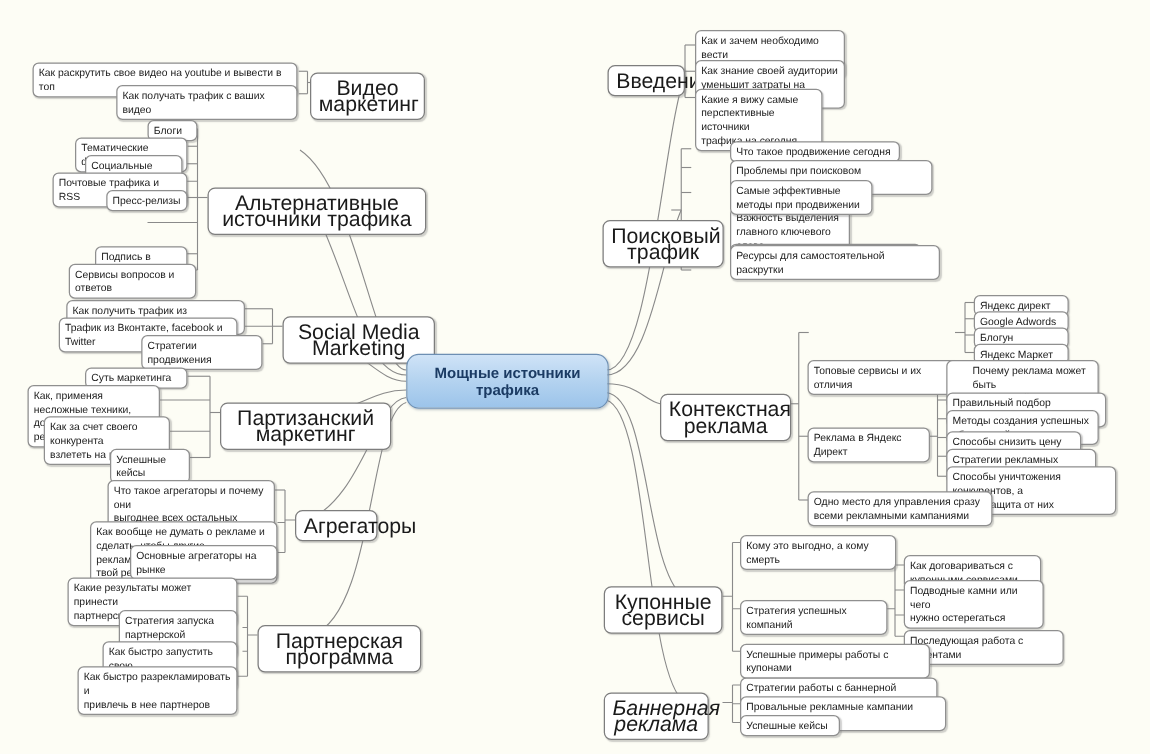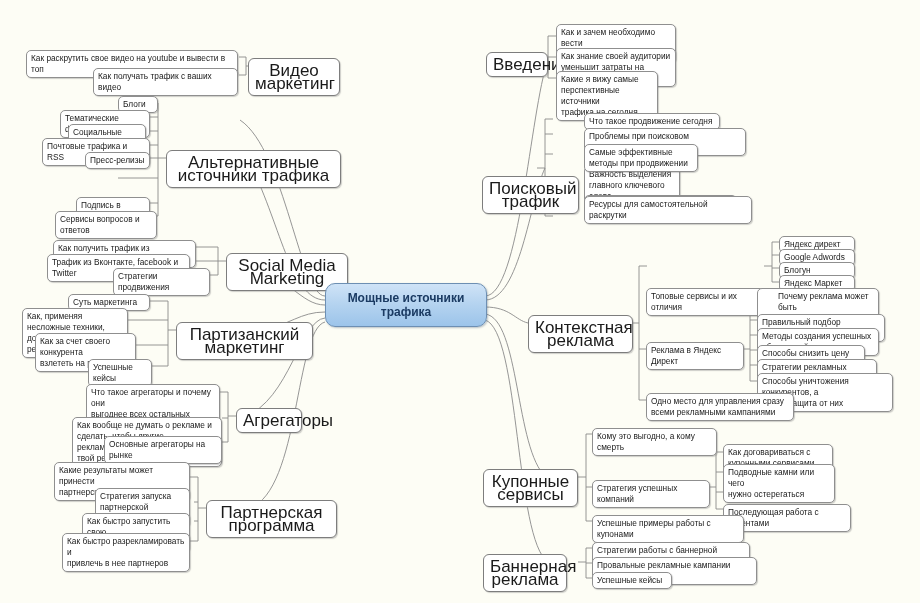--- a/index.html
+++ b/index.html
@@ -269,18 +269,18 @@
   <div class="node lvl1" style="left:483px;top:469px;width:95px;text-align:center;">Купонные сервисы</div>
   <div class="node lvl2" style="left:592px;top:428px;width:125px;">Кому это выгодно, а кому смерть</div>
   <div class="node lvl2" style="left:592px;top:480px;width:118px;">Стратегия успешных компаний</div>
   <div class="node lvl3" style="left:723px;top:444px;width:110px;">Как договариваться с
 купонными сервисами</div>
   <div class="node lvl3" style="left:723px;top:464px;width:112px;">Подводные камни или чего
 нужно остерегаться</div>
   <div class="node lvl3" style="left:723px;top:504px;width:128px;">Последующая работа с клиентами</div>
   <div class="node lvl2" style="left:592px;top:515px;width:152px;">Успешные примеры работы с купонами</div>
 
-  <div class="node lvl1" style="left:483px;top:554px;width:84px;text-align:center;">Баннерная реклама</div>
+  <div class="node lvl1" style="left:483px;top:554px;width:84px;text-align:center;font-style:italic;">Баннерная реклама</div>
   <div class="node lvl2" style="left:592px;top:542px;width:158px;">Стратегии работы с баннерной рекламой</div>
   <div class="node lvl2" style="left:592px;top:557px;width:165px;">Провальные рекламные кампании (кейсы)</div>
   <div class="node lvl2" style="left:592px;top:572px;width:80px;">Успешные кейсы</div>
 
 </div>
 
 </body></html>

